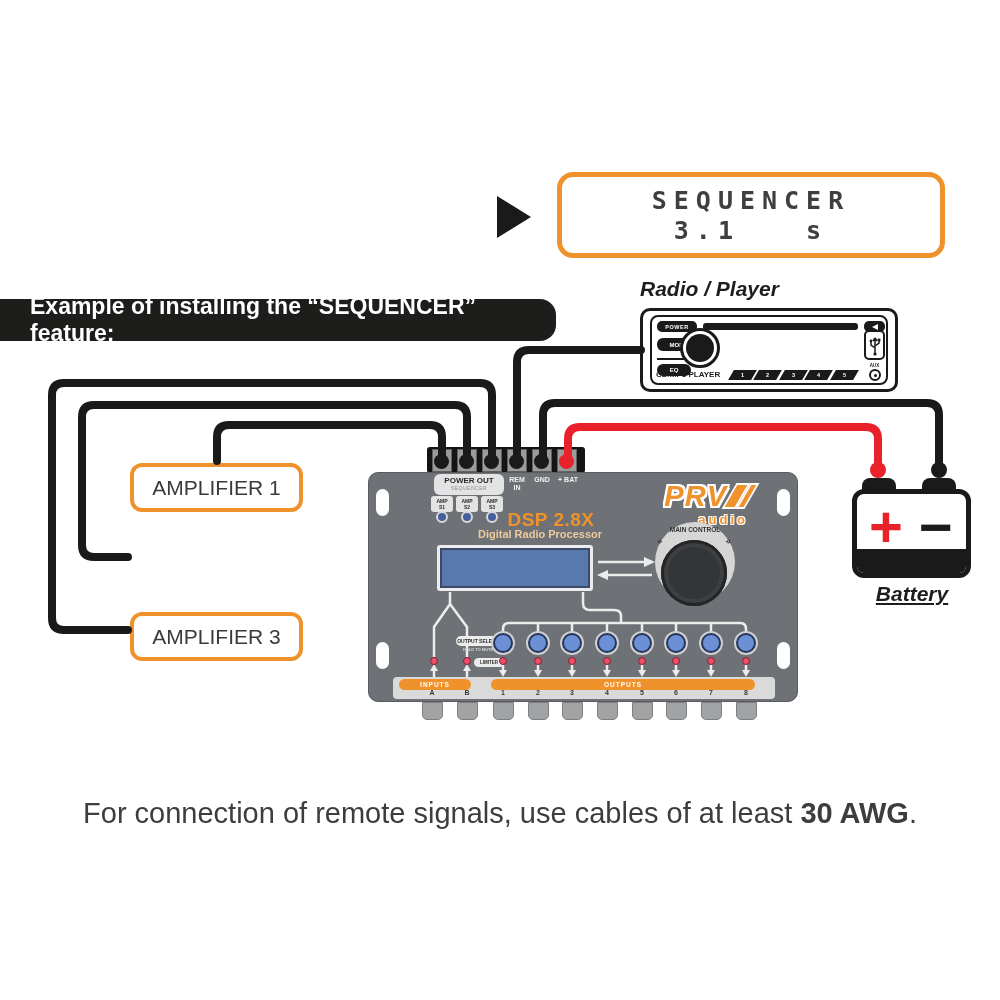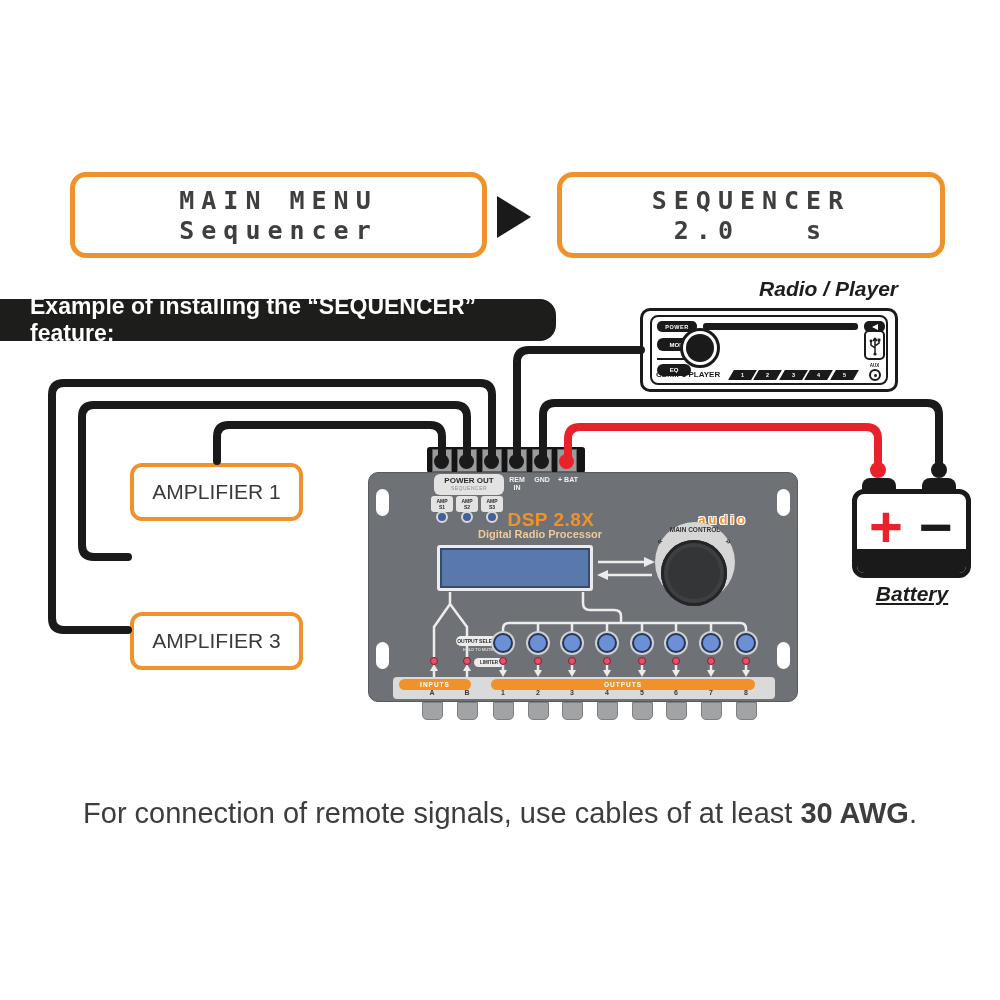--- a/index.html
+++ b/index.html
@@ -17,21 +17,21 @@
   #lcd-right{left:557px;top:172px;width:388px;height:86px;}
   #flow-arrow{left:497px;top:196px;width:0;height:0;border-left:34px solid #1a1a1a;
        border-top:21px solid transparent;border-bottom:21px solid transparent;}
 
   
   #banner{left:0;top:299px;width:556px;height:42px;background:#1d1d1b;color:#fff;
        border-radius:0 16px 16px 0;display:flex;align-items:center;padding-left:30px;
        font-size:23px;font-weight:bold;}
 
   
-  #radio-label{left:640px;top:277px;width:258px;text-align:right;font-size:21px;
+  #radio-label{left:640px;top:277px;width:258px;text-align:left;font-size:21px;
        font-style:italic;font-weight:600;color:#1d1d1b;}
   .radio{left:640px;top:308px;width:258px;height:84px;}
   .radio .shell{left:0;top:0;width:258px;height:84px;border:3px solid #1a1a1a;border-radius:10px;background:#fff;}
   .radio .inner{left:10px;top:7px;width:238px;height:70px;border:2px solid #1a1a1a;border-radius:8px;}
   .rpill{background:#1a1a1a;color:#fff;border-radius:5px;display:flex;align-items:center;
        justify-content:center;font-weight:bold;}
   #r-power{left:17px;top:13px;width:40px;height:11px;font-size:5.5px;letter-spacing:.5px;}
   #r-slot{left:63px;top:15px;width:155px;height:7px;background:#1a1a1a;border-radius:3px;}
   #r-eject{left:224px;top:13px;width:21px;height:11px;}
   #r-eject .tri{width:0;height:0;border-right:6px solid #fff;border-top:3px solid transparent;border-bottom:3px solid transparent;}
@@ -50,21 +50,21 @@
        font-weight:bold;display:flex;align-items:center;justify-content:center;}
   .preset span{transform:skewX(30deg);}
   #r-usb{left:224px;top:22px;width:21px;height:30px;border:2px solid #1a1a1a;border-radius:5px;
        display:flex;align-items:center;justify-content:center;}
   #r-aux-label{left:224px;top:55px;width:21px;text-align:center;font-size:4.5px;font-weight:bold;color:#1a1a1a;}
   #r-aux-jack{left:229px;top:61px;width:12px;height:12px;border:2.5px solid #1a1a1a;border-radius:50%;
        display:flex;align-items:center;justify-content:center;}
   #r-aux-jack .dot{width:3px;height:3px;border-radius:50%;background:#1a1a1a;}
 
   
-  .amp{left:130px;width:173px;height:58px;border:4px solid #f0922c;border-radius:12px;background:#fff;
+  .amp{left:130px;width:173px;height:49px;border:4px solid #f0922c;border-radius:12px;background:#fff;
        display:flex;align-items:center;justify-content:center;font-size:21px;color:#3a3a3a;}
   #amp1{top:463px;} #amp2{top:538px;} #amp3{top:612px;}
 
   
   .dsp{left:368px;top:440px;width:430px;height:290px;}
   .dsp .body{left:0;top:32px;width:430px;height:230px;background:#6e7175;border:1px solid #595b5e;border-radius:10px;}
   .dsp .slot{width:13px;height:27px;background:#fff;border-radius:7px;}
   .dsp .tstrip{left:59px;top:7px;width:158px;height:26px;background:#141414;border-radius:3px;}
   .tblock{top:9px;width:20px;height:23px;background:#9a9b9d;border:1px solid #5f6062;}
   .tdot{top:14px;width:15px;height:15px;border-radius:50%;background:#1a1a1a;}
@@ -124,28 +124,24 @@
   
   #caption{left:0;top:797px;width:1000px;text-align:center;font-size:29px;color:#3d3d3d;}
 
   svg.wires{position:absolute;left:0;top:0;pointer-events:none;}
 </style>
 </head>
 <body>
 
 <div class="page">
 
-  <div class="abs lcd" id="lcd-left">
-    <div class="ln">MAIN MENU</div>
-    <div class="ln">Sequencer</div>
-  </div>
   <div class="abs" id="flow-arrow"></div>
   <div class="abs lcd" id="lcd-right">
     <div class="ln">SEQUENCER</div>
-    <div class="ln">2.0   s</div>
+    <div class="ln">3.1   s</div>
   </div>
 
   <div class="abs" id="banner">
     <span>Example of installing the “SEQUENCER” feature:</span>
   </div>
 
   <div class="abs" id="radio-label">Radio / Player</div>
   <div class="abs radio">
     <div class="abs shell"></div>
     <div class="abs inner"></div>
@@ -240,20 +236,25 @@
         <div>S2</div>
     </div>
     <div class="abs tag amptag p4" style="left:113px">
       <div>AMP</div>
         <div>S3</div>
     </div>
     <div class="abs bluescrew p4" style="left:68px"></div>
     <div class="abs bluescrew p4" style="left:93px"></div>
     <div class="abs bluescrew p4" style="left:118px"></div>
 
+    <div class="abs p4" id="brand">
+      <span class="prv">PRV</span>
+      <div class="slash s1"></div>
+      <div class="slash s2"></div>
+    </div>
     <div class="abs p4" id="brand-sub">audio</div>
     <div class="abs p4" id="model">DSP 2.8X</div>
     <div class="abs p4" id="model-sub">Digital Radio Processor</div>
 
     <div class="abs p4" id="dsp-display"></div>
     <div class="abs p4" id="knob-pad"></div>
     <div class="abs p4" id="main-control">MAIN CONTROL</div>
     <div class="abs knobarrow p4" id="ka-l">«</div>
     <div class="abs knobarrow p4" id="ka-r">»</div>
     <div class="abs p4" id="knob"></div>

